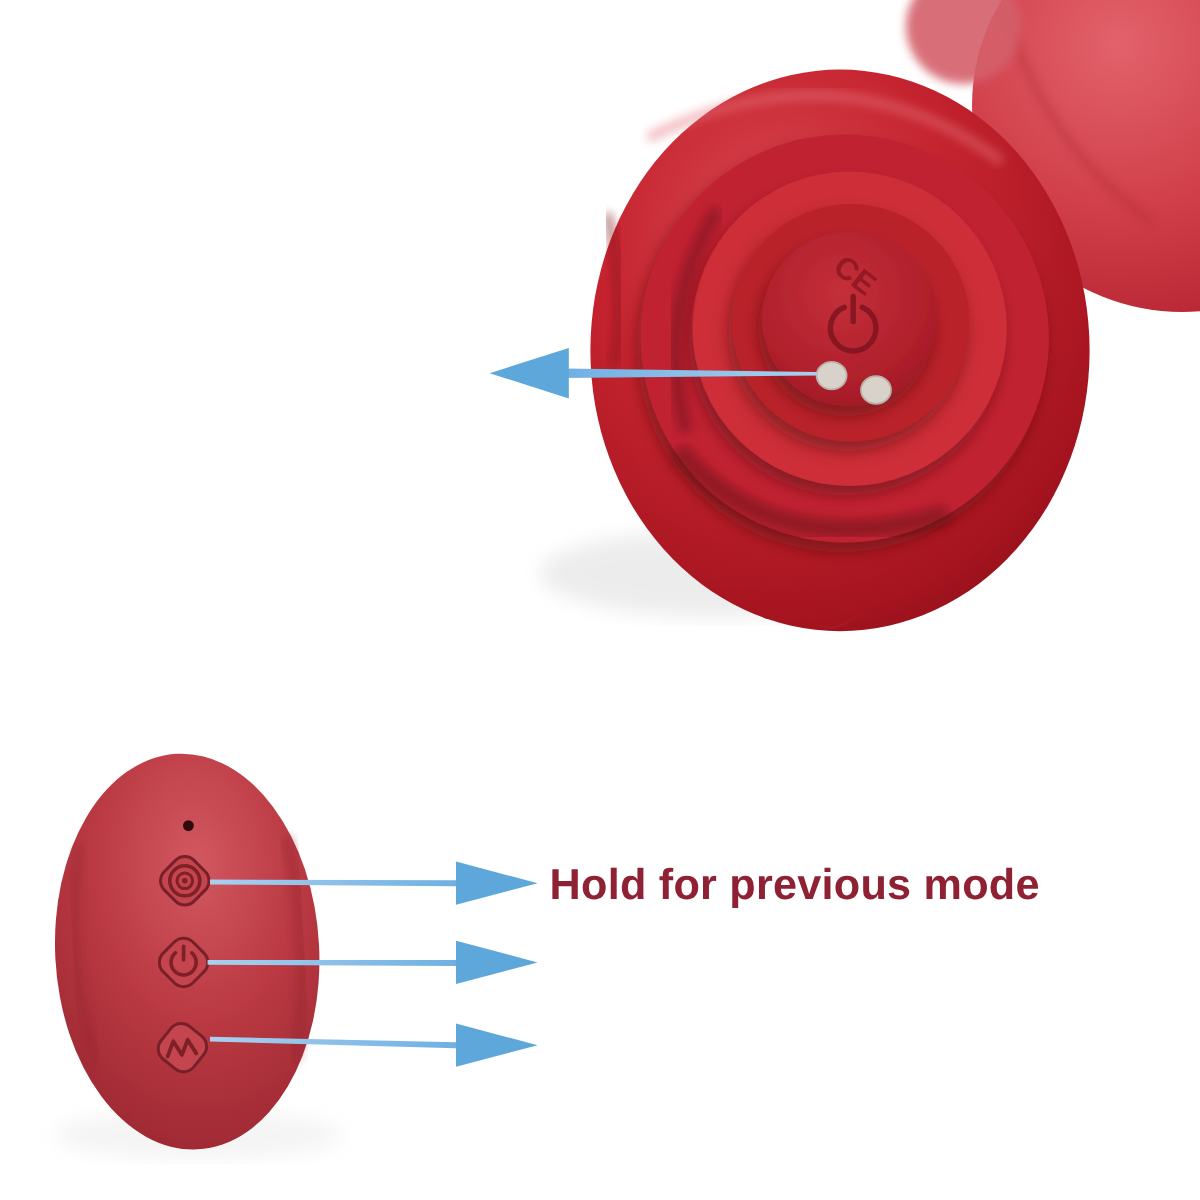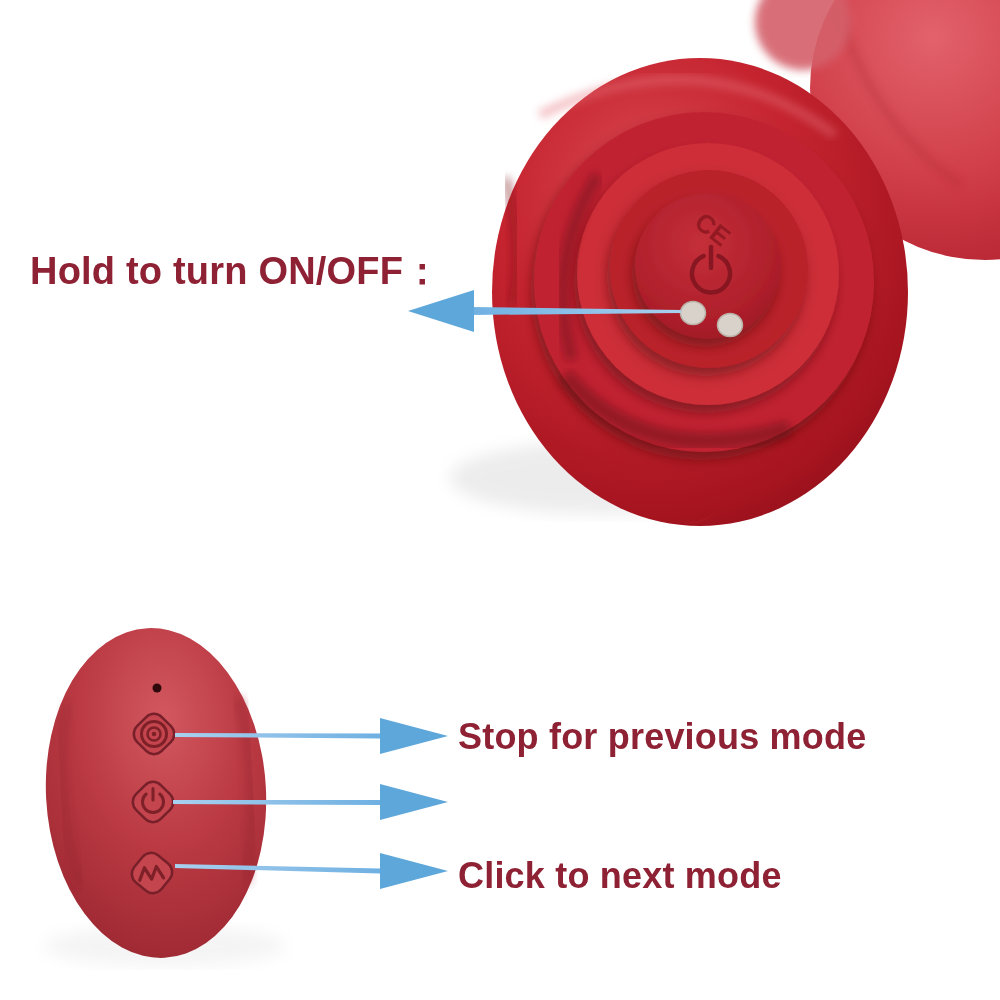--- a/index.html
+++ b/index.html
@@ -143,19 +143,17 @@
       <polygon points="173,800 380,800 380,805 173,804" fill="url(#gTail)"></polygon>
       <polygon points="448,802 380,784 380,820" fill="#5ea7db"></polygon>
     </g>
     <g>
       <polygon points="175,864 380,868.5 380,873.5 175,868" fill="url(#gTail)"></polygon>
       <polygon points="448,871 380,853 380,889" fill="#5ea7db"></polygon>
     </g>
   </svg>
 
   <div class="note-top">
-    <div>Hold to turn ON/OFF：</div>
   </div>
 
-  <div class="mode-label lbl-prev">Stop for previous mode</div>
-  <div class="mode-label lbl-next">Click to next mode</div>
+  <div class="mode-label lbl-prev">Hold for previous mode</div>
 
 </div>
 
 </body></html>

